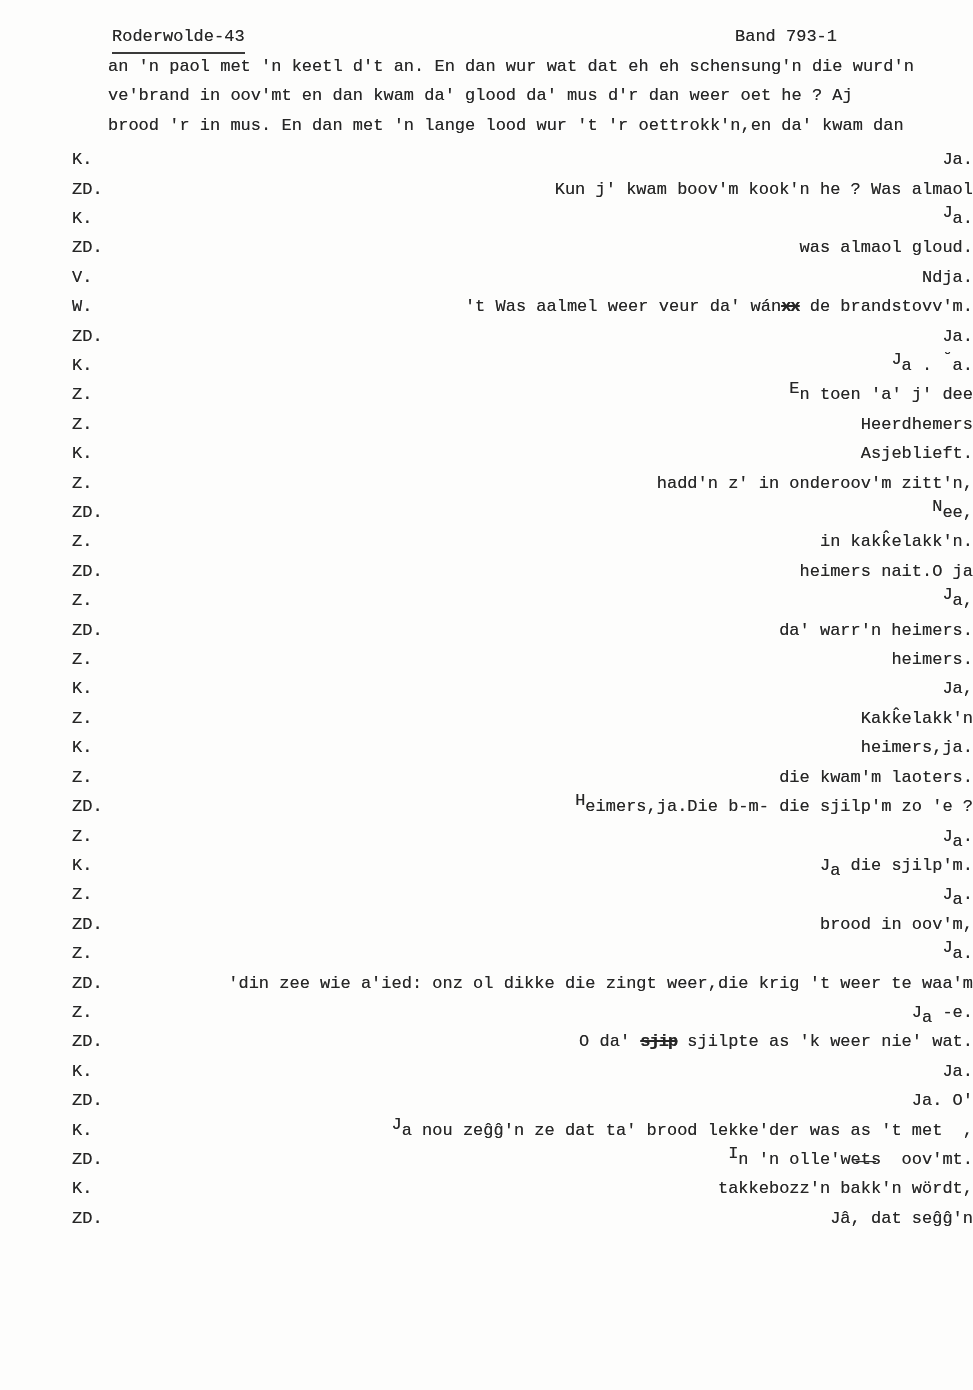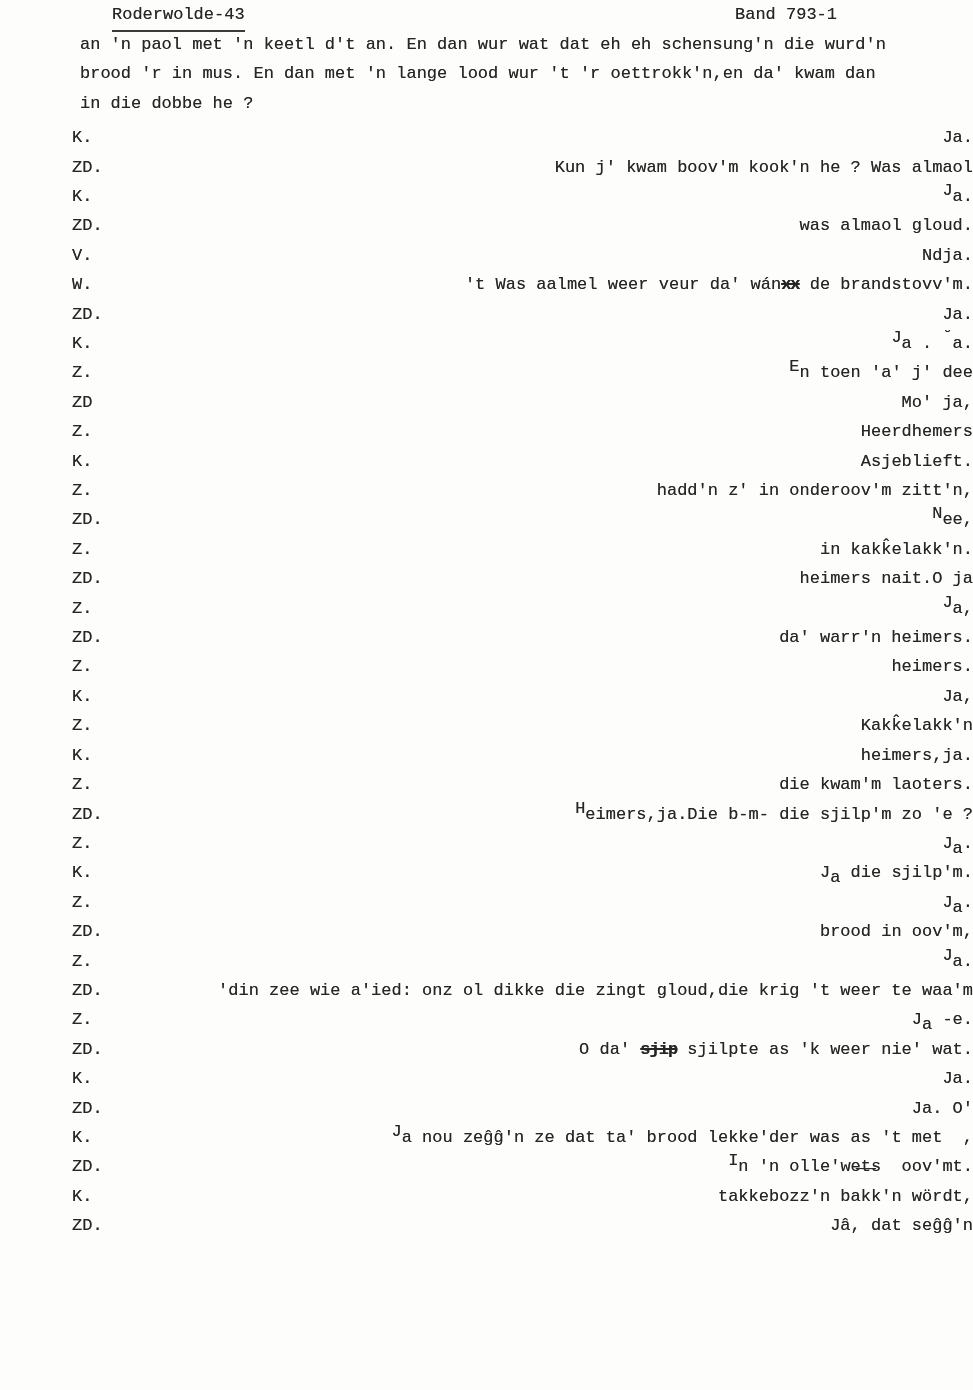--- a/index.html
+++ b/index.html
@@ -11,20 +11,21 @@
     width: 973px;
     height: 1390px;
     overflow: hidden;
     font-family: "Liberation Mono", "DejaVu Sans Mono", monospace;
     font-size: 17px;
     color: #262626;
     text-shadow: 0 0 0.5px rgba(20,20,20,0.6);
   }
   .page {
     position: relative;
+    padding-top: 22px;
     width: 973px;
     height: 1368px;
   }
   .doc-header {
     position: relative;
     height: 30px;
     line-height: 30px;
     white-space: pre;
   }
   .doc-title {
@@ -33,21 +34,21 @@
     top: 0;
     border-bottom: 2px solid #3a3a3a;
     padding-bottom: 0px;
   }
   .band-label {
     position: absolute;
     left: 735px;
     top: 0;
   }
   .intro {
-    margin-left: 80px;
+    margin-left: 108px;
     margin-right: 2px;
   }
   .intro-line {
     height: 29.4px;
     line-height: 29.4px;
     white-space: pre;
   }
   .dialogue {
     margin-left: 72px;
     margin-top: 5px;
@@ -90,22 +91,22 @@
 </head>
 <body>
 
 <div class="page">
   <div class="doc-header">
     <span class="doc-title">Roderwolde-43</span>
     <span class="band-label">Band 793-1</span>
   </div>
   <div class="intro">
       <div class="intro-line">an 'n paol met 'n keetl d't an. En dan wur wat dat eh eh schensung'n die wurd'n</div>
+      <div class="intro-line">ve'brand in oov'mt en dan kwam da' glood da' mus d'r dan weer oet he ? Aj</div>
       <div class="intro-line">brood 'r in mus. En dan met 'n lange lood wur 't 'r oettrokk'n,en da' kwam dan</div>
-      <div class="intro-line">in die dobbe he ?</div>
     </div>
   <div class="dialogue">
       <div class="drow">
         <span class="dspeaker">K.</span>
         <div class="dtext"><div class="dline"><span>Ja.</span></div></div>
       </div>
       <div class="drow">
         <span class="dspeaker">ZD.</span>
         <div class="dtext"><div class="dline"><span>Kun j' kwam boov'm kook'n he ? Was almaol</span></div></div>
       </div>
@@ -131,24 +132,20 @@
       </div>
       <div class="drow">
         <span class="dspeaker">K.</span>
         <div class="dtext"><div class="dline"><span class="seg-sup">J</span><span>a . </span><span class="seg-sup">˘</span><span>a.</span></div></div>
       </div>
       <div class="drow">
         <span class="dspeaker">Z.</span>
         <div class="dtext"><div class="dline"><span class="seg-sup">E</span><span>n toen 'a' j' dee</span></div></div>
       </div>
       <div class="drow">
-        <span class="dspeaker">ZD</span>
-        <div class="dtext"><div class="dline"><span>Mo' ja,</span></div></div>
-      </div>
-      <div class="drow">
         <span class="dspeaker">Z.</span>
         <div class="dtext"><div class="dline"><span>Heerdhemers</span></div></div>
       </div>
       <div class="drow">
         <span class="dspeaker">K.</span>
         <div class="dtext"><div class="dline"><span>Asjeblieft.</span></div></div>
       </div>
       <div class="drow">
         <span class="dspeaker">Z.</span>
         <div class="dtext"><div class="dline"><span>hadd'n z' in onderoov'm zitt'n,</span></div></div>
@@ -212,21 +209,21 @@
       <div class="drow">
         <span class="dspeaker">ZD.</span>
         <div class="dtext"><div class="dline">brood in oov'm,</div></div>
       </div>
       <div class="drow">
         <span class="dspeaker">Z.</span>
         <div class="dtext"><div class="dline"><span class="seg-sup">J</span><span>a.</span></div></div>
       </div>
       <div class="drow">
         <span class="dspeaker">ZD.</span>
-        <div class="dtext"><div class="dline"><span>'din zee wie a'ied: onz ol dikke die zingt gloud,die krig 't weer te waa'm</span></div></div>
+        <div class="dtext"><div class="dline"><span>'din zee wie a'ied: onz ol dikke die zingt weer,die krig 't weer te waa'm</span></div></div>
       </div>
       <div class="drow">
         <span class="dspeaker">Z.</span>
         <div class="dtext"><div class="dline"><span>J</span><span class="seg-sub">a</span><span> -e.</span></div></div>
       </div>
       <div class="drow">
         <span class="dspeaker">ZD.</span>
         <div class="dtext"><div class="dline"><span>O da' </span><span class="seg-struck">sjip</span><span> sjilpte as 'k weer nie' wat.</span></div></div>
       </div>
       <div class="drow">

